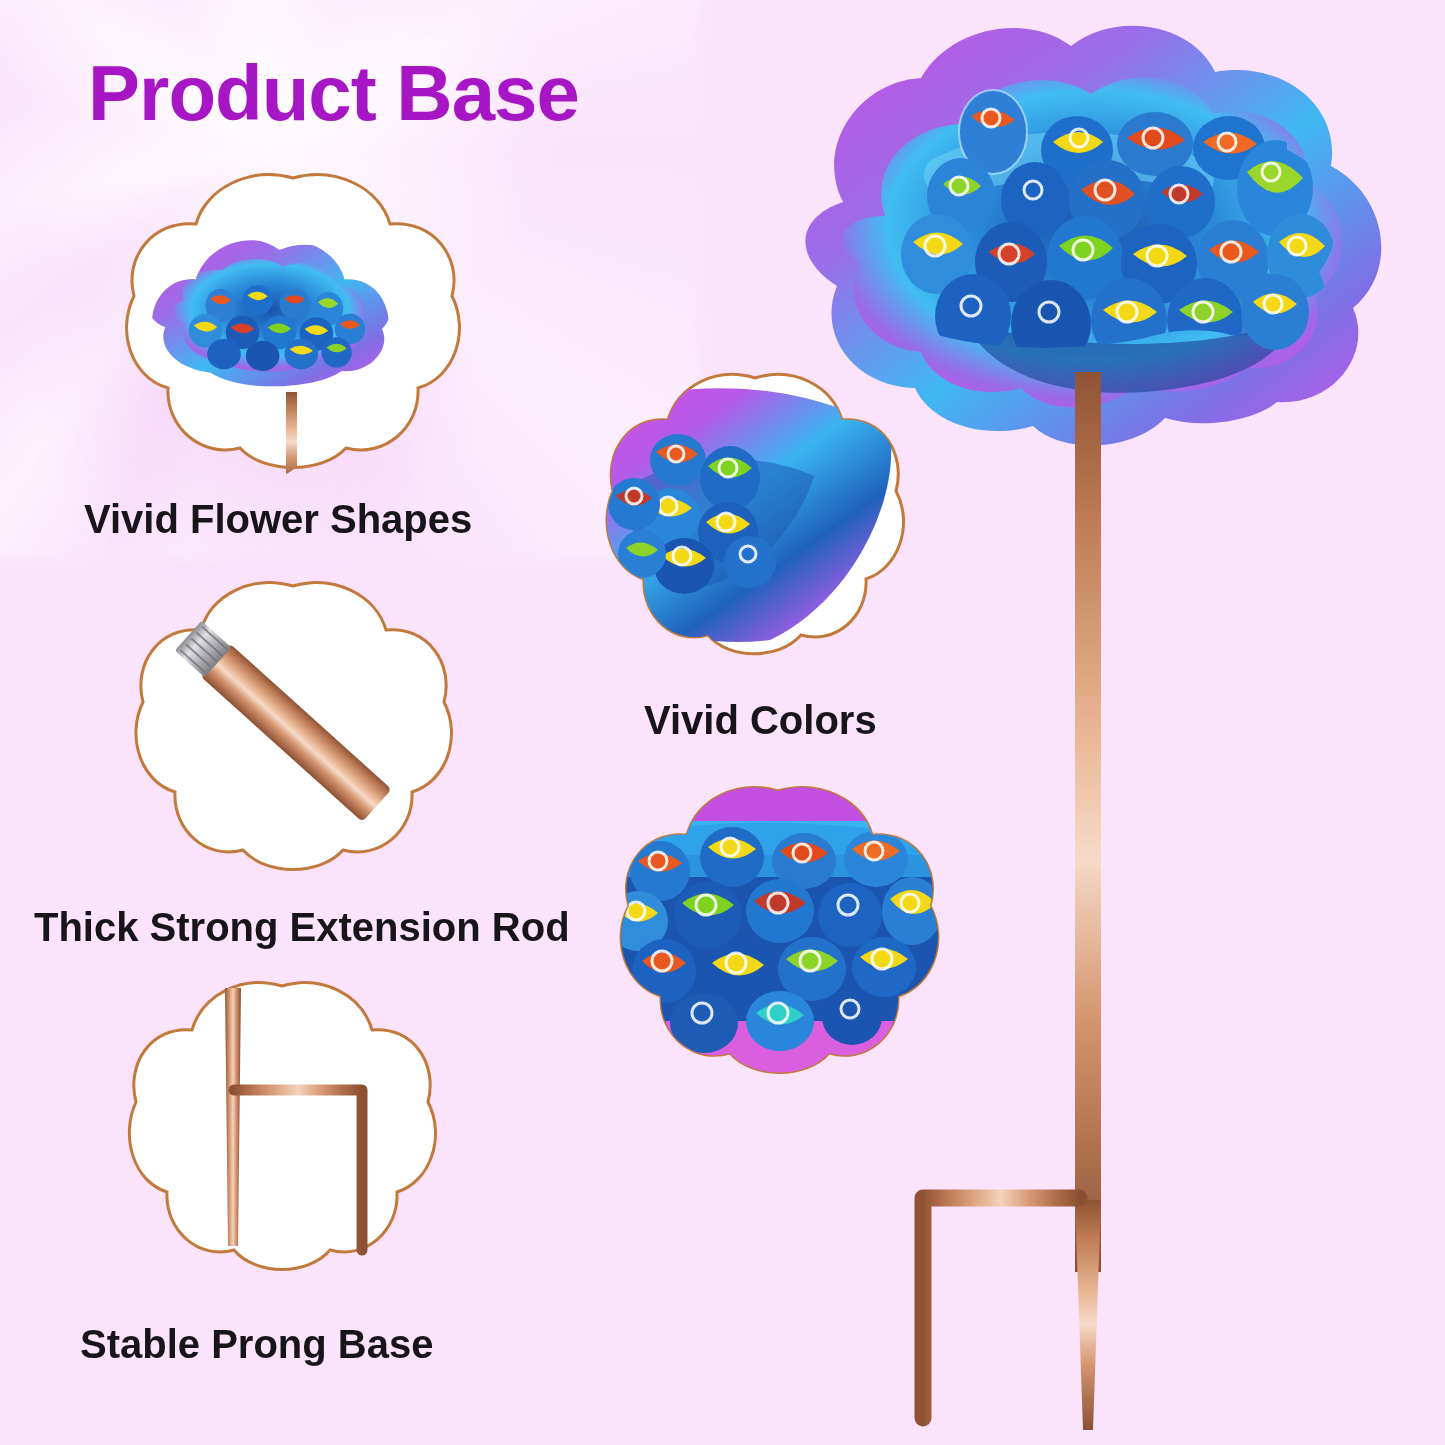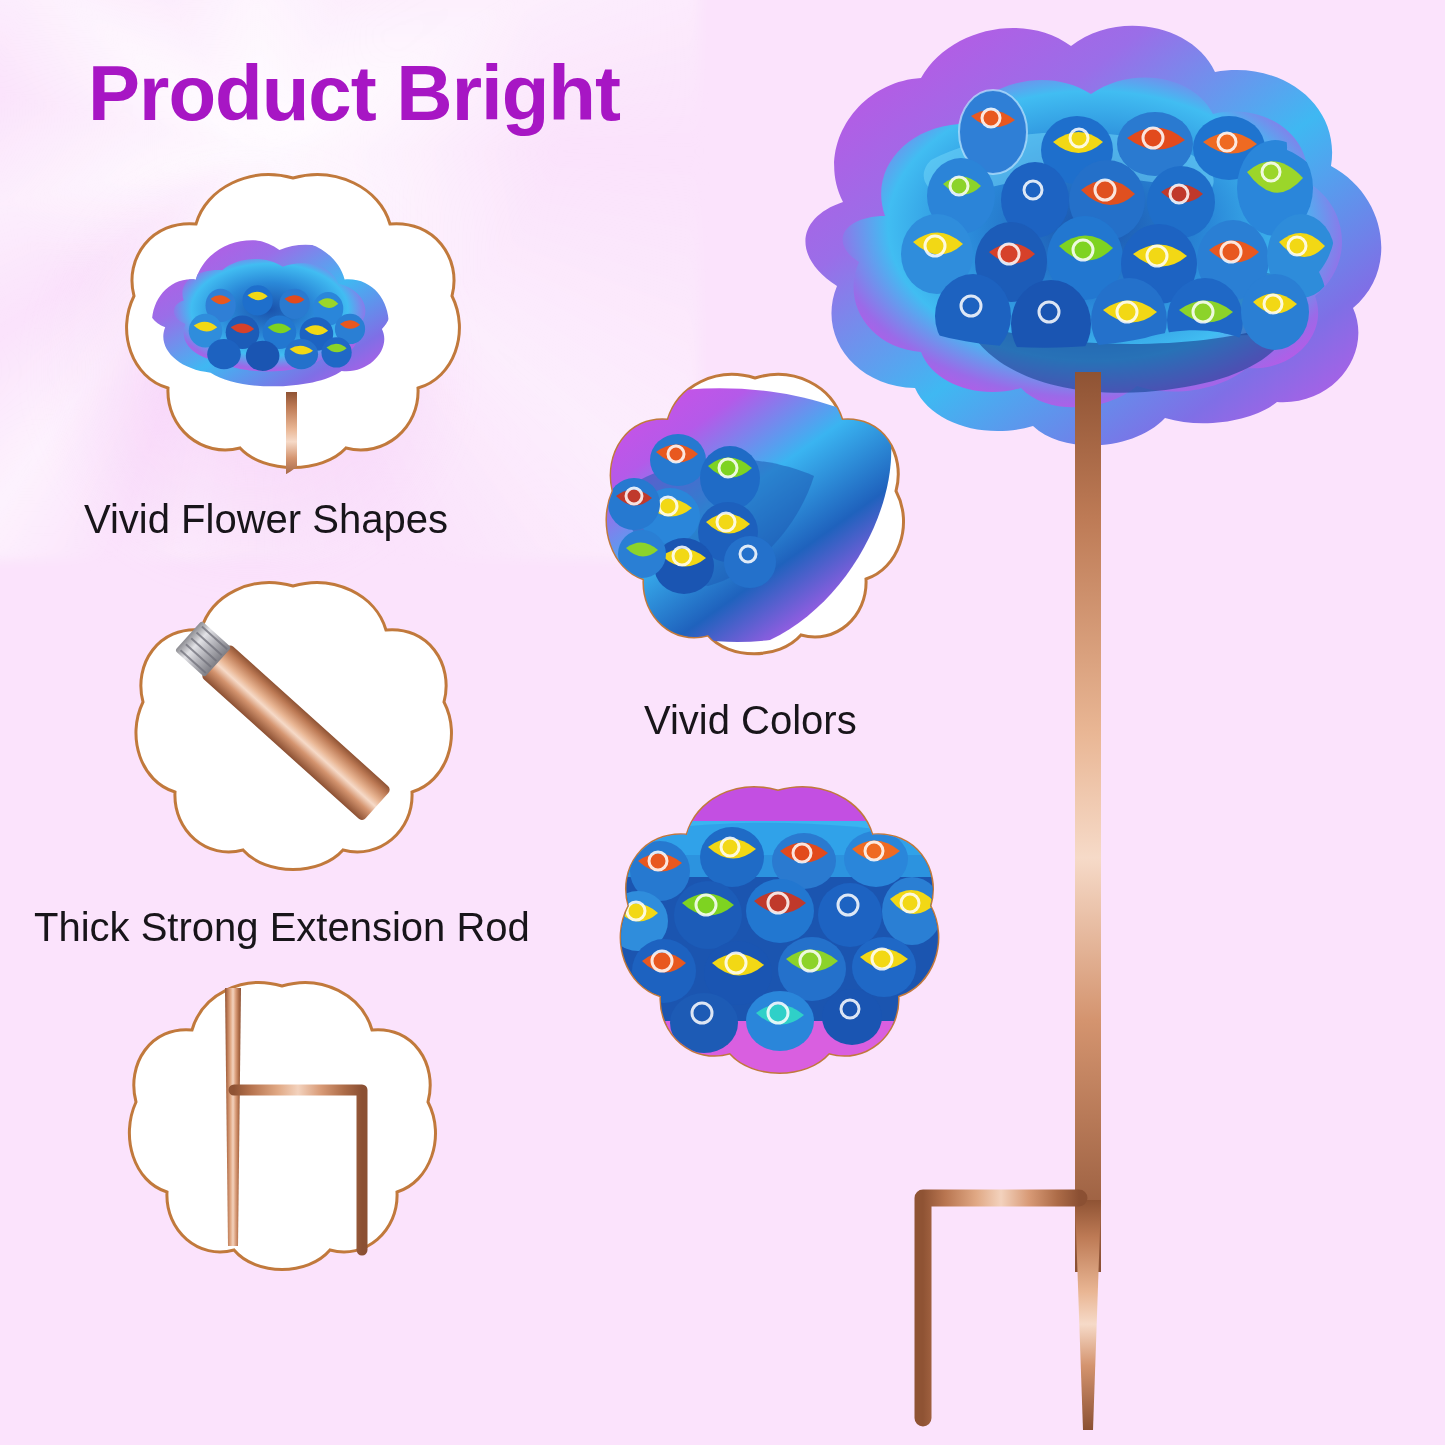--- a/index.html
+++ b/index.html
@@ -39,37 +39,37 @@
     position:absolute;left:88px;top:48px;
     font-size:78px;font-weight:bold;letter-spacing:-1px;
     color:#a716c4;
     white-space:nowrap;
   }
 
   .caption{
     position:absolute;
     color:#18151a;
     font-size:40px;
-    font-weight:400;
+    font-weight:700;
     white-space:nowrap;
   }
 
   
   .flower-frame{position:absolute;}
   .flower-frame svg{display:block;width:100%;height:100%;overflow:visible;}
 </style>
 </head>
 <body>
 
 <div id="stage">
 
   <div class="watermark"></div>
   <div class="watermark2"></div>
 
-  <div class="title">Product Bright</div>
+  <div class="title">Product Base</div>
 
   <svg width="0" height="0" style="position:absolute">
     <defs>
 
       <clipPath id="flowerClip" clipPathUnits="objectBoundingBox">
         <path d="M0.50,0.015 C0.635,-0.02 0.775,0.045 0.808,0.165
                  C0.935,0.155 1.01,0.275 0.985,0.395
                  C1.03,0.505 0.985,0.645 0.875,0.700
                  C0.880,0.835 0.760,0.930 0.635,0.902
                  C0.560,1.005 0.405,1.005 0.332,0.900
@@ -359,20 +359,21 @@
                C4,84 29,46 70,50
                C80,15 120,-6 160,6 Z" fill="#ffffff" stroke="#c1793c" stroke-width="3"></path>
       <g>
 
         <path d="M103,8 L119,8 L116,266 L106,266 Z" fill="url(#rodGrad)"></path>
 
         <path d="M112,110 L240,110 L240,270" fill="none" stroke="url(#rodGrad)" stroke-width="11" stroke-linecap="round" stroke-linejoin="round"></path>
       </g>
     </svg>
   </div>
+  <div class="caption" style="left:80px;top:1322px;">Stable Prong Base</div>
 
   <div class="flower-frame" style="left:600px;top:372px;width:310px;height:295px;">
     <svg viewBox="0 0 310 295">
       <defs>
         <clipPath id="brightClip">
           <path d="M155,6 C194,-6 232,14 242,48
                    C282,44 306,82 296,119
                    C314,153 298,197 266,207
                    C268,245 235,273 201,263
                    C179,288 129,288 108,263

